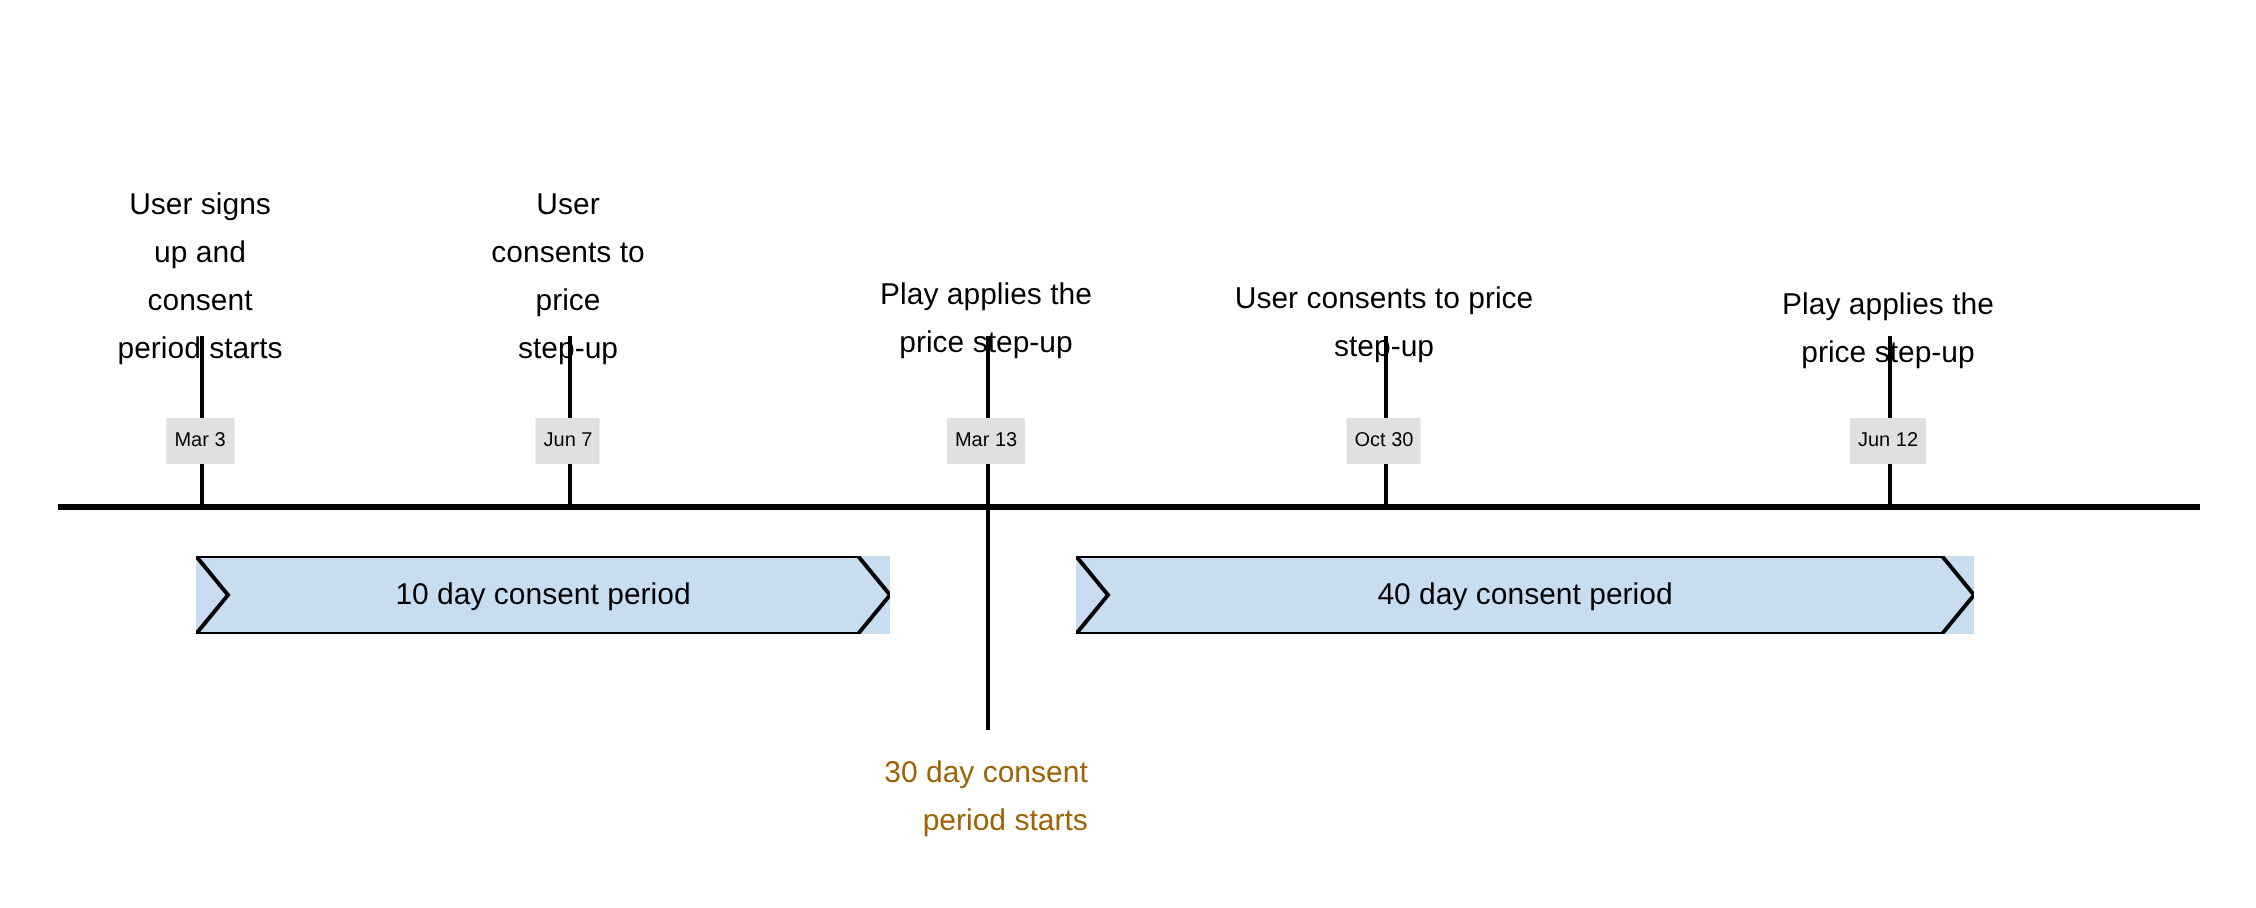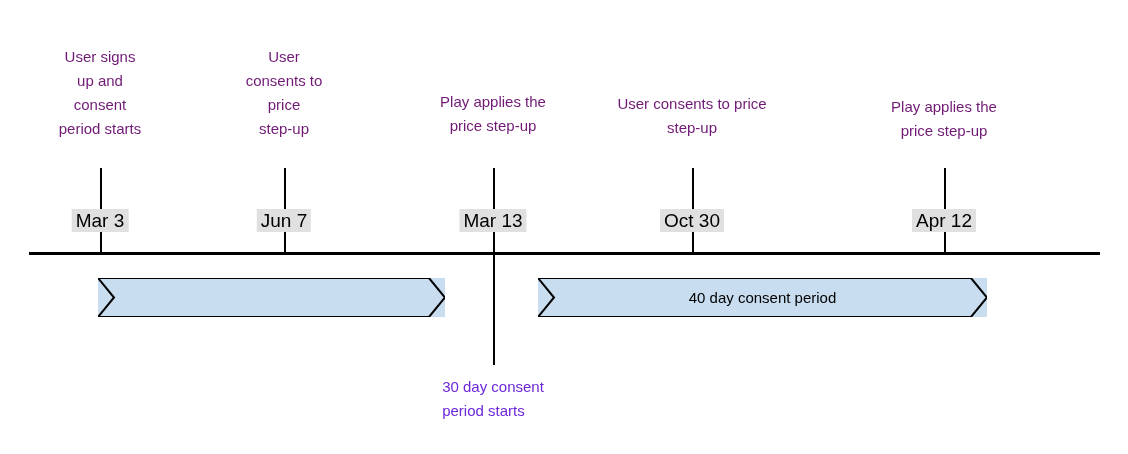--- a/index.html
+++ b/index.html
@@ -27,28 +27,29 @@
   }
 
   
   .event-label{
     position:absolute;
     text-align:center;
     font-size:15px;
     line-height:24px;
     white-space:pre-line;
     transform:translateX(-50%);
-    color:#701a75;
+    color:#000000;
+    margin-top:46px;
   }
 
   
   .date-chip{
     position:absolute;
     background:#e0e0e0;
-    font-size:19px;
+    font-size:10px;
     line-height:21px;
     padding:1px 4px;
     transform:translateX(-50%);
     white-space:nowrap;
     color:#000;
   }
 
   
   .banner{
     position:absolute;
@@ -65,26 +66,26 @@
     z-index:2;
     font-size:15px;
     line-height:19px;
     color:#000;
     white-space:nowrap;
   }
 
   
   .note-label{
     position:absolute;
-    text-align:left;
+    text-align:right;
     font-size:15px;
     line-height:24px;
     white-space:pre-line;
     transform:translateX(-50%);
-    color:#6d28d9;
+    color:#a16207;
   }
 </style>
 </head>
 <body>
 
 <div id="canvas">
 
   <div class="axis-line" id="axis" style="left: 29px; width: 1071px; top: 252px;"></div>
 
   <div class="stem" id="stem-0" style="left: 100px; top: 168px; height: 84px;"></div>
@@ -105,26 +106,27 @@
 price step-up</div>
   <div class="event-label" id="elabel-3" style="left: 692px; top: 92px;">User consents to price
 step-up</div>
   <div class="event-label" id="elabel-4" style="left: 944px; top: 95px;">Play applies the
 price step-up</div>
 
   <div class="date-chip" id="chip-0" style="left: 100px; top: 209px;">Mar 3</div>
   <div class="date-chip" id="chip-1" style="left: 284px; top: 209px;">Jun 7</div>
   <div class="date-chip" id="chip-2" style="left: 493px; top: 209px;">Mar 13</div>
   <div class="date-chip" id="chip-3" style="left: 692px; top: 209px;">Oct 30</div>
-  <div class="date-chip" id="chip-4" style="left: 944px; top: 209px;">Apr 12</div>
+  <div class="date-chip" id="chip-4" style="left: 944px; top: 209px;">Jun 12</div>
 
   <div class="banner" id="banner-0" style="left: 98px; width: 347px; top: 278px;">
     <svg viewBox="0 0 100 100" preserveAspectRatio="none">
       <polygon class="chev" points="0,0 95.38904899135447,0 100,50 95.38904899135447,100 0,100 4.610951008645533,50" fill="#c9ddf0" stroke="#000000" stroke-width="2" vector-effect="non-scaling-stroke"></polygon>
     </svg>
+    <span class="banner-text">10 day consent period</span>
   </div>
 
   <div class="banner" id="banner-1" style="left: 538px; width: 449px; top: 278px;">
     <svg viewBox="0 0 100 100" preserveAspectRatio="none">
       <polygon class="chev" points="0,0 96.43652561247217,0 100,50 96.43652561247217,100 0,100 3.5634743875278394,50" fill="#c9ddf0" stroke="#000000" stroke-width="2" vector-effect="non-scaling-stroke"></polygon>
     </svg>
     <span class="banner-text">40 day consent period</span>
   </div>
 
   <div class="stem" id="note-stem-0" style="left: 493px; top: 252px; height: 113px;"></div>

